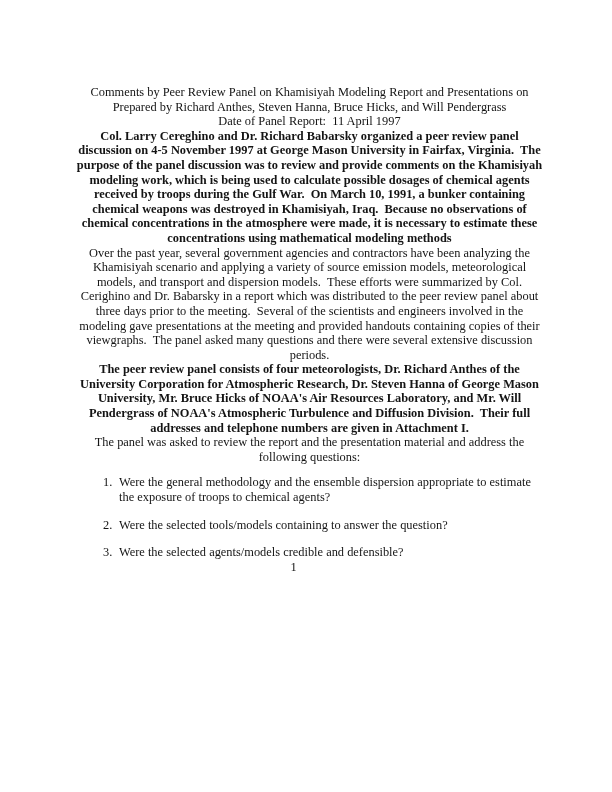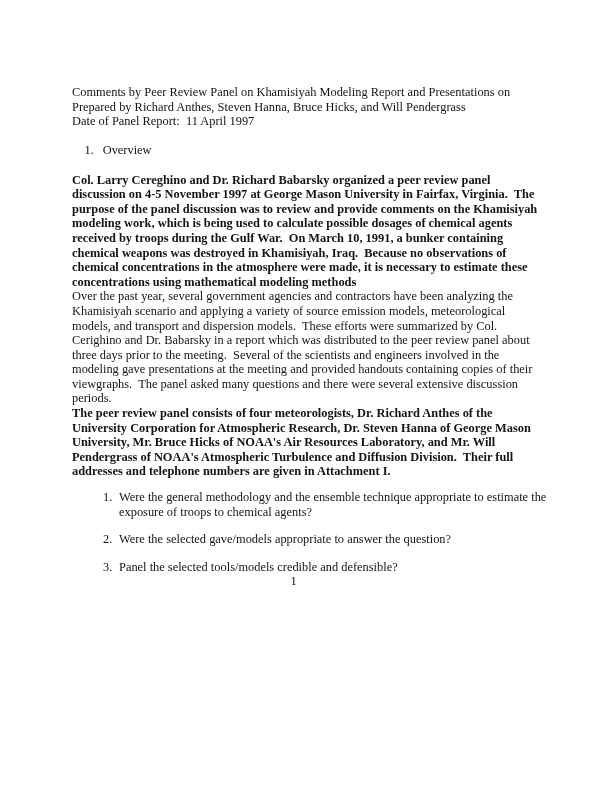--- a/index.html
+++ b/index.html
@@ -17,20 +17,21 @@
     padding: 85px 65px 0 72px;
     font-family: "Liberation Serif", "DejaVu Serif", serif;
     font-size: 12.4px;
     line-height: 14.6px;
     color: #141414;
     overflow: hidden;
   }
   .page .txt {
     white-space: pre-wrap;
     margin: 0;
+    text-align: center;
   }
   .title-line2 {
     padding-left: 23px;
   }
   .prepared     { margin-top: 17px; }
   .report-date  { margin-top: 15px; }
   .section-heading {
     margin-top: 35px;
   }
   .section-heading .sec-num {
@@ -73,41 +74,39 @@
 <div class="page">
 
   <div class="title-block">
     <div class="txt title-line1">Comments by Peer Review Panel on Khamisiyah Modeling Report and Presentations on</div>
   </div>
 
   <p class="txt prepared">Prepared by Richard Anthes, Steven Hanna, Bruce Hicks, and Will Pendergrass</p>
 
   <p class="txt report-date">Date of Panel Report:  11 April 1997</p>
 
-  <div class="txt section-heading">
-    <span class="sec-num">1.</span><span>Overview</span>
-  </div>
 
   <p class="txt para-1">Col. Larry Cereghino and Dr. Richard Babarsky organized a peer review panel discussion on 4-5 November 1997 at George Mason University in Fairfax, Virginia.  The purpose of the panel discussion was to review and provide comments on the Khamisiyah modeling work, which is being used to calculate possible dosages of chemical agents received by troops during the Gulf War.  On March 10, 1991, a bunker containing chemical weapons was destroyed in Khamisiyah, Iraq.  Because no observations of chemical concentrations in the atmosphere were made, it is necessary to estimate these concentrations using mathematical modeling methods</p>
 
   <p class="txt para-2">Over the past year, several government agencies and contractors have been analyzing the Khamisiyah scenario and applying a variety of source emission models, meteorological models, and transport and dispersion models.  These efforts were summarized by Col. Cerighino and Dr. Babarsky in a report which was distributed to the peer review panel about three days prior to the meeting.  Several of the scientists and engineers involved in the modeling gave presentations at the meeting and provided handouts containing copies of their viewgraphs.  The panel asked many questions and there were several extensive discussion periods.</p>
 
   <p class="txt para-3">The peer review panel consists of four meteorologists, Dr. Richard Anthes of the University Corporation for Atmospheric Research, Dr. Steven Hanna of George Mason University, Mr. Bruce Hicks of NOAA's Air Resources Laboratory, and Mr. Will Pendergrass of NOAA's Atmospheric Turbulence and Diffusion Division.  Their full addresses and telephone numbers are given in Attachment I.</p>
 
+  <p class="txt para-4">The panel was asked to review the report and the presentation material and address the following questions:</p>
 
   <ol class="questions">
     <li>
       <span class="q-num">1.</span>
-      <span class="q-text">Were the general methodology and the ensemble technique appropriate to estimate the exposure of troops to chemical agents?</span>
+      <span class="q-text">Were the general methodology and the ensemble dispersion appropriate to estimate the exposure of troops to chemical agents?</span>
     </li>
     <li>
       <span class="q-num">2.</span>
-      <span class="q-text">Were the selected gave/models appropriate to answer the question?</span>
+      <span class="q-text">Were the selected tools/models containing to answer the question?</span>
     </li>
     <li>
       <span class="q-num">3.</span>
-      <span class="q-text">Panel the selected tools/models credible and defensible?</span>
+      <span class="q-text">Were the selected agents/models credible and defensible?</span>
     </li>
   </ol>
 
   <div class="txt page-number">1</div>
 
 </div>
 
 </body></html>

